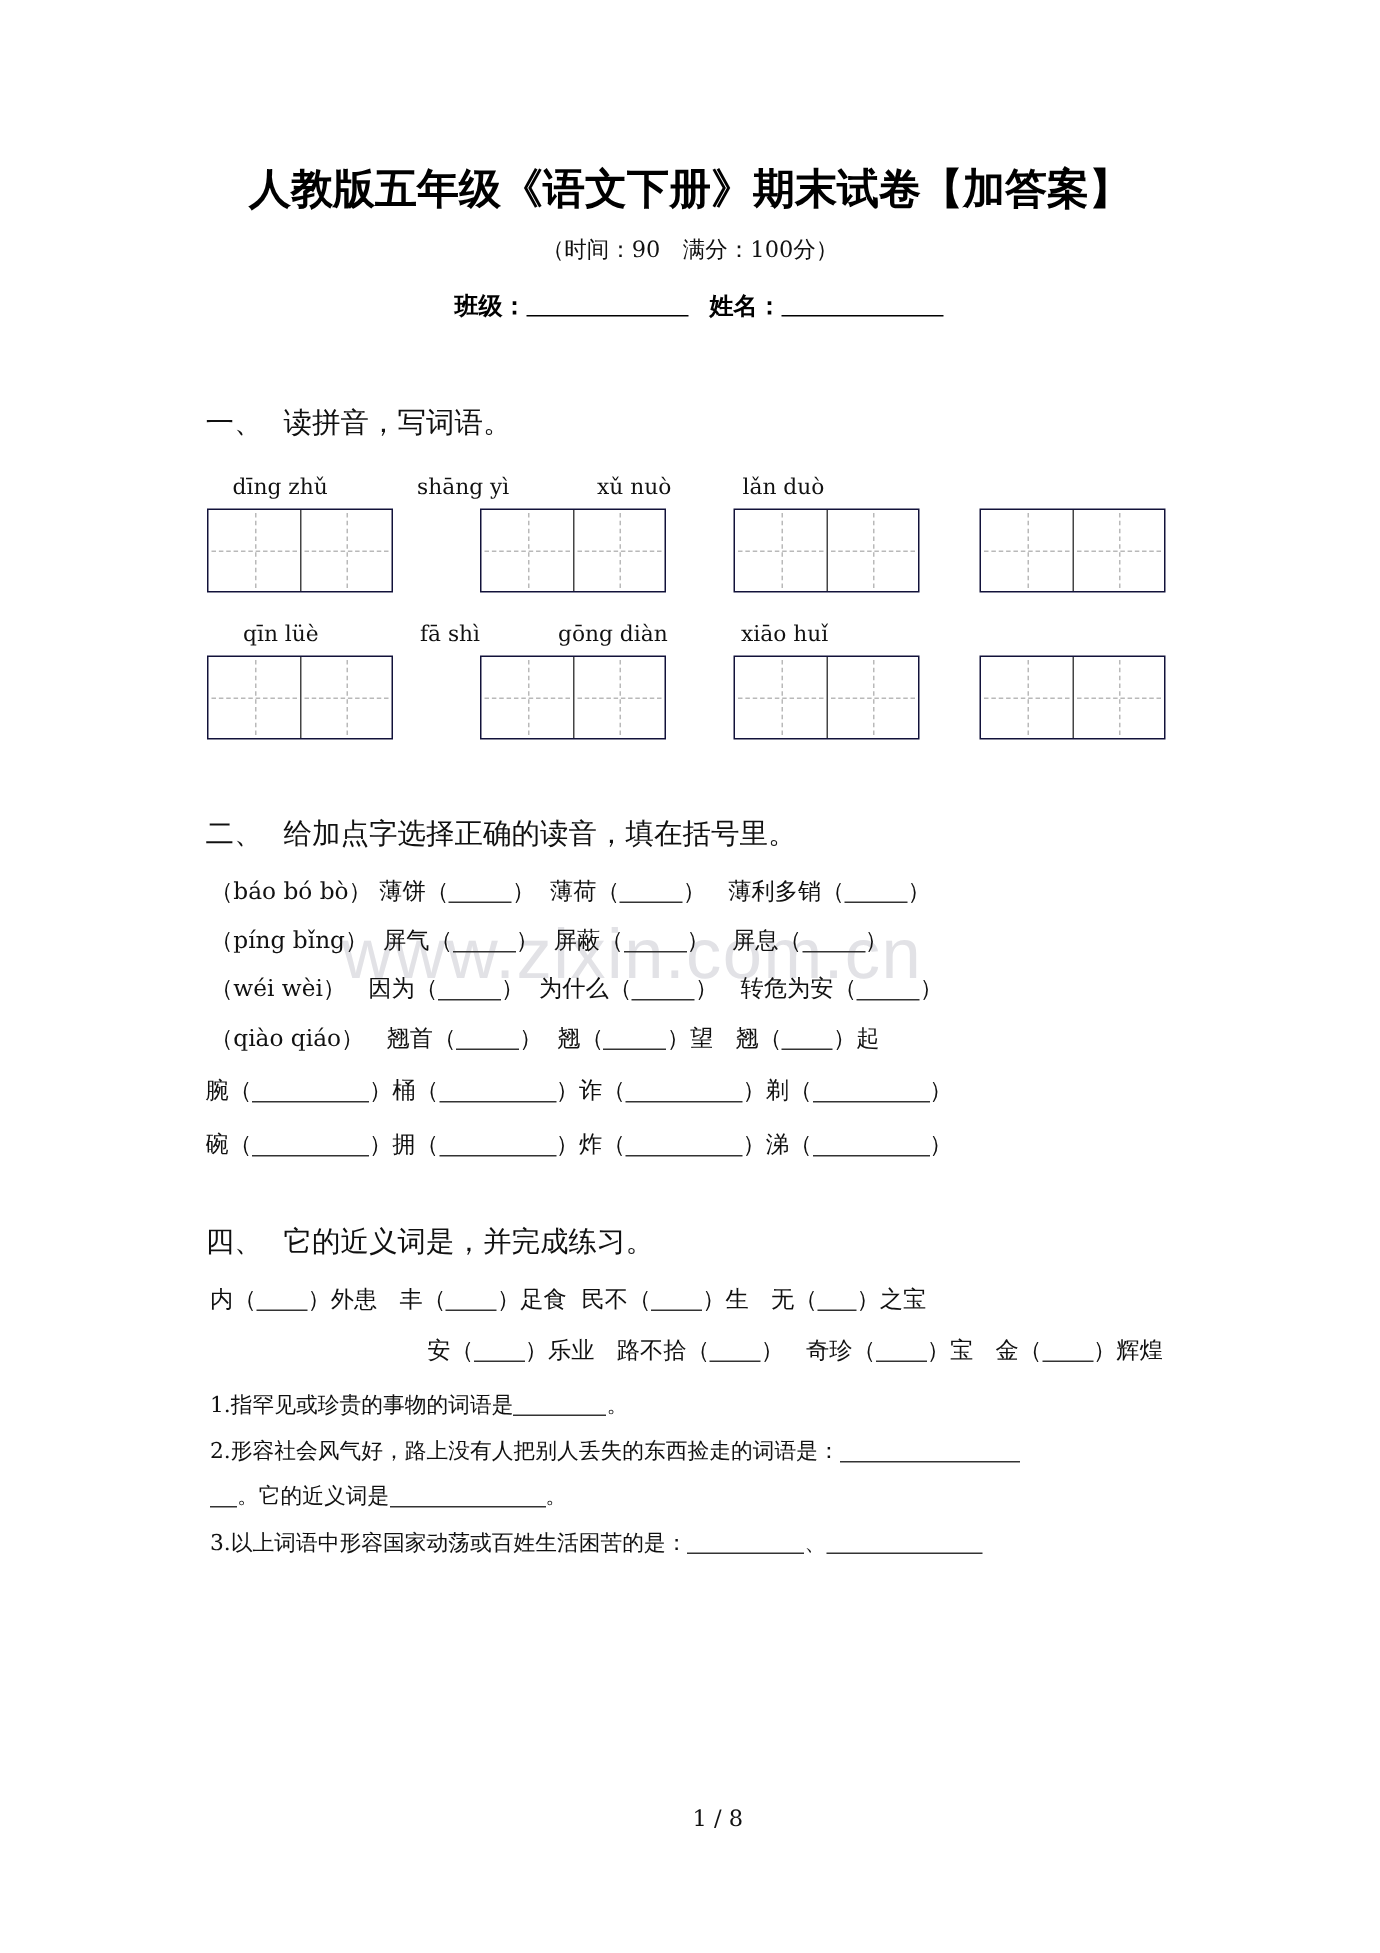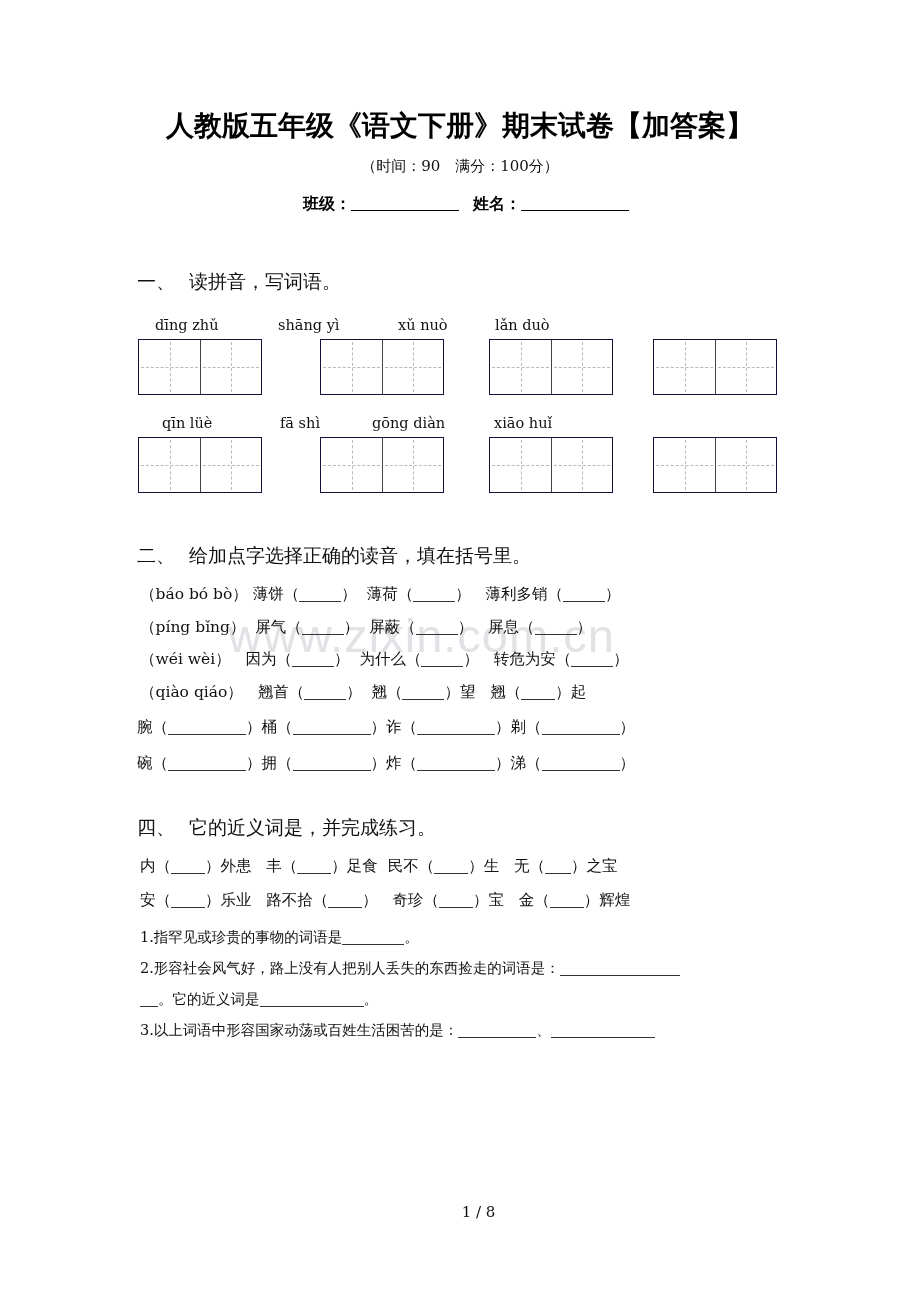--- a/index.html
+++ b/index.html
@@ -257,21 +257,21 @@
       <span class="num">四、</span><span>它的近义词是，并完成练习。</span>
     </div>
 
     <div class="row" style="margin-top:18px;">
       <span>内（</span><span class="blank b-sm"></span><span>）外患</span>&nbsp;&nbsp;
       <span>丰（</span><span class="blank b-sm"></span><span>）足食</span>&nbsp;
       <span>民不（</span><span class="blank b-sm"></span><span>）生</span>&nbsp;&nbsp;
       <span>无（</span><span class="blank b-xs"></span><span>）之宝</span>
     </div>
 
-    <div class="row" style="margin-top:18px;">
+    <div class="row" style="margin-top:18px;text-align:center;">
       <span>安（</span><span class="blank b-sm"></span><span>）乐业</span>&nbsp;&nbsp;
       <span>路不拾（</span><span class="blank b-sm"></span><span>）</span>&nbsp;&nbsp;
       <span>奇珍（</span><span class="blank b-sm"></span><span>）宝</span>&nbsp;&nbsp;
       <span>金（</span><span class="blank b-sm"></span><span>）辉煌</span>
     </div>
 
     <div class="row" style="margin-top:22px; font-size:14.5px;">
       <span>1.指罕见或珍贵的事物的词语是</span><span class="blank b-lg"></span><span>。</span>
     </div>
 

